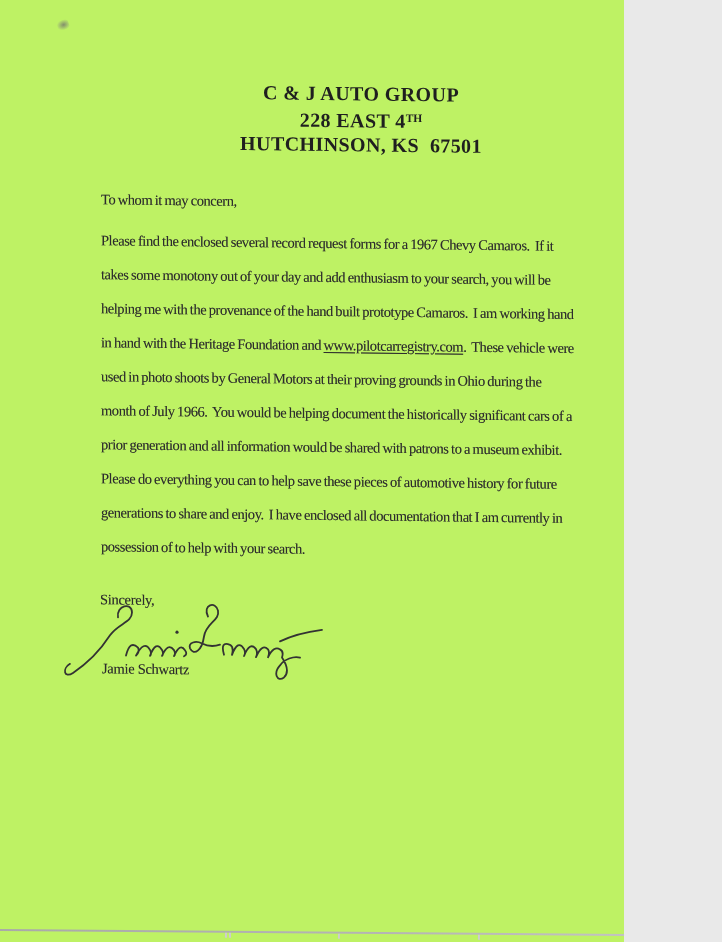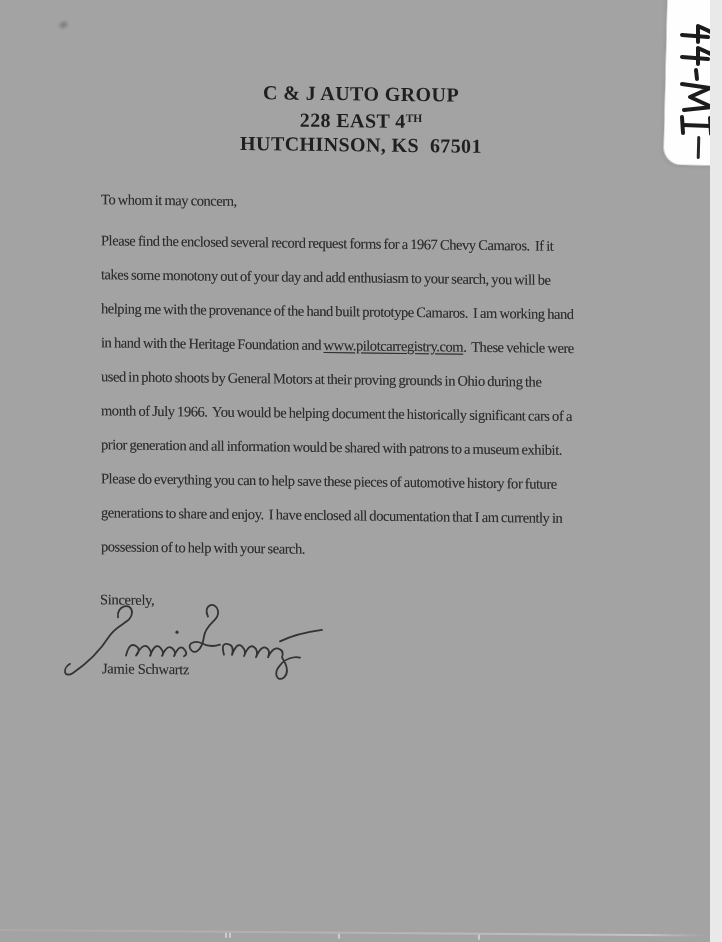--- a/index.html
+++ b/index.html
@@ -2,22 +2,22 @@
 <html><head>
 <meta charset="utf-8">
 <style>
   html,body { margin:0; padding:0; }
   body {
     width:722px; height:942px;
     background:#e9e9e9;
     font-family:"Liberation Serif","DejaVu Serif",serif;
   }
   .page {
-    position:relative; width:710px; height:942px;
-    background:#a3a3a3; overflow:hidden;
+    position:relative; width:624px; height:942px;
+    background:#bef264; overflow:hidden;
   }
   
   .scan-skew {
     position:absolute; left:0; top:0; width:722px; height:942px;
     transform:skewY(0.7deg); transform-origin:0 0;
   }
   .letter-header {
     padding-top:77px; text-align:center; color:#1f1f1f;
     font-weight:bold; letter-spacing:0.4px;
   }

